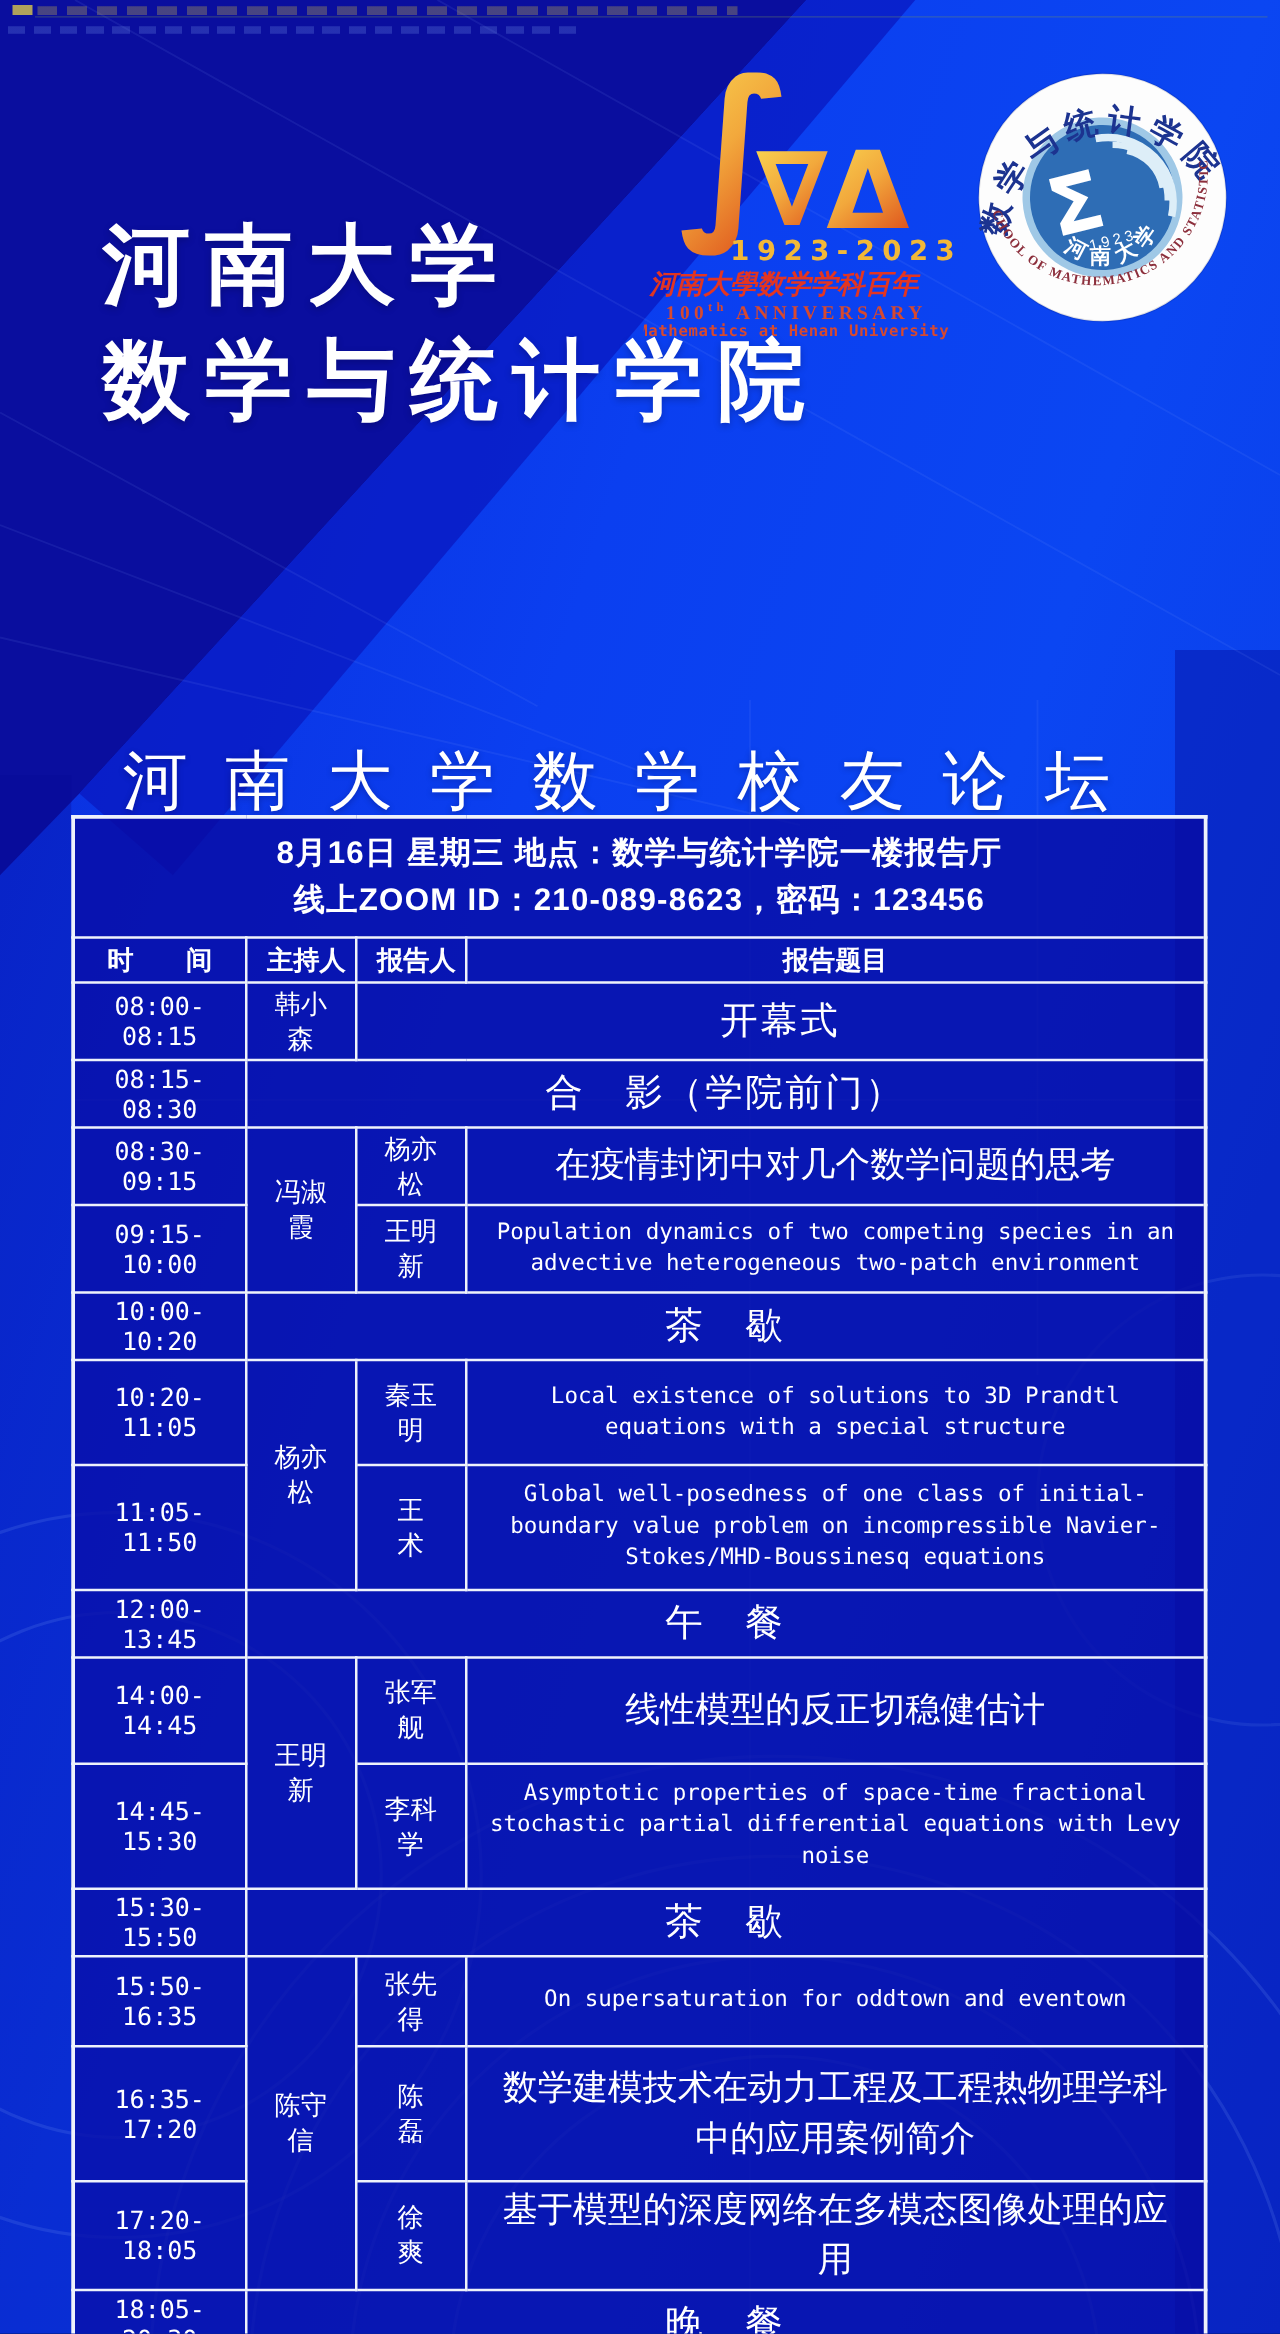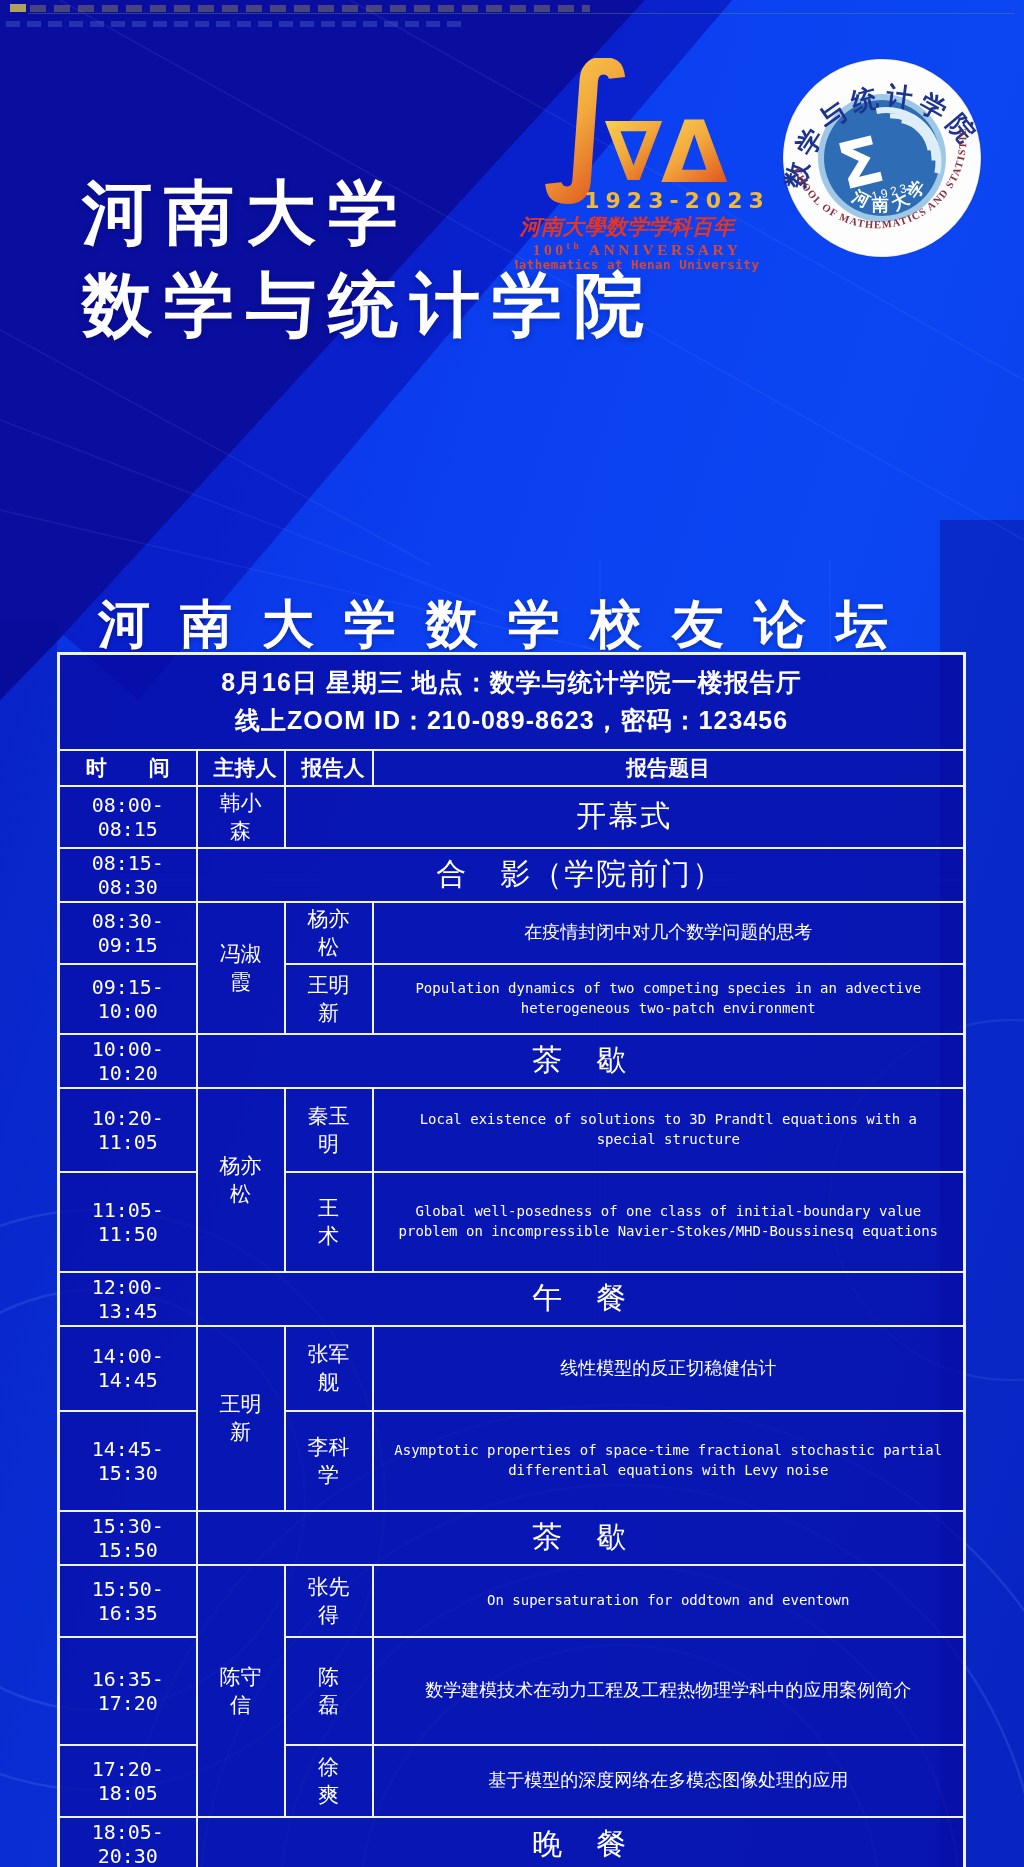--- a/index.html
+++ b/index.html
@@ -25,39 +25,39 @@
   .artifact .hline{position:absolute;left:28px;top:13px;width:986px;height:1px;background:rgba(120,150,90,.35);}
   .artifact .a2{position:absolute;left:6px;top:21px;width:460px;height:6px;opacity:.5;
     background:repeating-linear-gradient(90deg,rgba(110,140,230,.55) 0 14px,transparent 14px 21px);}
 
   
   .title-block{position:absolute;left:82px;top:168px;color:#fff;
     font-family:"Liberation Serif","DejaVu Serif",serif;font-weight:900;}
   .title-line{font-size:70px;line-height:92px;letter-spacing:12px;white-space:nowrap;
     text-shadow:0 2px 6px rgba(0,0,40,.25);}
 
-  .forum-title{position:absolute;left:98px;top:590px;color:#fff;font-weight:700;
+  .forum-title{position:absolute;left:98px;top:590px;color:#fff;font-weight:400;
     font-size:52px;letter-spacing:30px;white-space:nowrap;text-shadow:0 2px 5px rgba(0,0,60,.3);}
 
   
   .center-logo{position:absolute;left:515px;top:58px;width:250px;height:215px;}
   .badge-logo{position:absolute;left:780px;top:56px;width:204px;height:204px;}
 
   
   table.schedule{position:absolute;left:57px;top:652px;width:906px;border-collapse:collapse;
     table-layout:fixed;border:3px solid #eef2fb;background:rgba(8,10,162,.78);}
   table.schedule td{border:2px solid #eef2fb;color:#fff;text-align:center;vertical-align:middle;
     padding:2px 16px;overflow:hidden;}
   td.info{font-size:25px;font-weight:700;letter-spacing:1px;line-height:1.5;}
   td.colhead{font-size:21px;font-weight:700;white-space:pre;}
   td.time{font-family:"DejaVu Sans Mono","Liberation Mono",monospace;font-size:20px;letter-spacing:0;}
   td.host,td.speaker{font-size:21px;}
   td.event{font-size:30px;letter-spacing:2px;}
-  td.title{font-size:18px;line-height:1.45;padding:2px 16px;}
-  td.title-en{font-family:"DejaVu Sans Mono","Liberation Mono",monospace;font-size:14px;
+  td.title{font-size:28px;line-height:1.45;padding:2px 16px;}
+  td.title-en{font-family:"DejaVu Sans Mono","Liberation Mono",monospace;font-size:18px;
     line-height:1.38;padding:2px 10px;margin-top:32px;}
 </style>
 </head>
 <body>
 
 <div class="poster">
 
   <div class="bg-layer">
     <div class="bg-dark-a"></div>
     <div class="bg-dark-b"></div>

